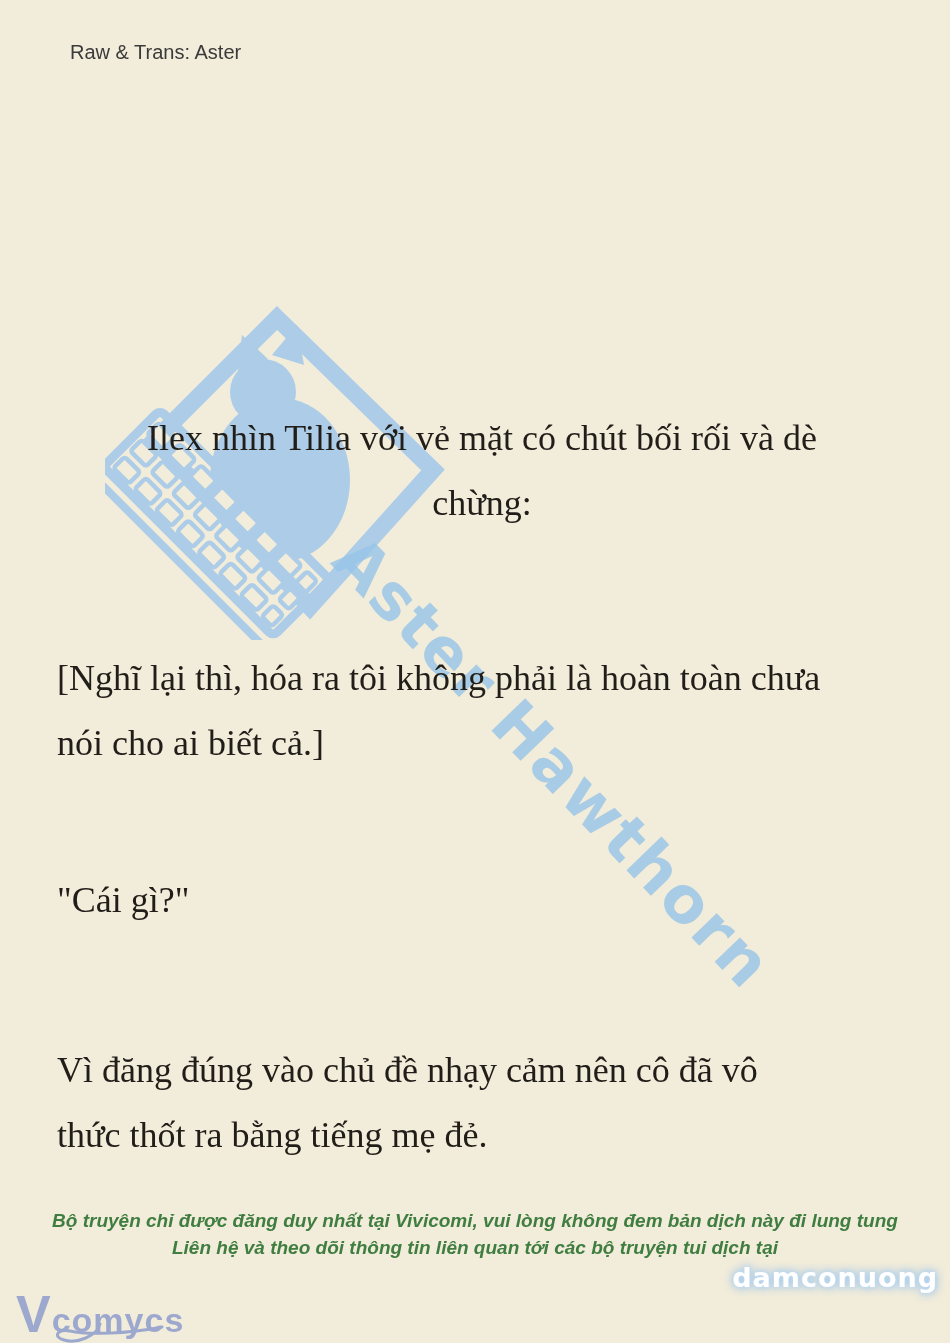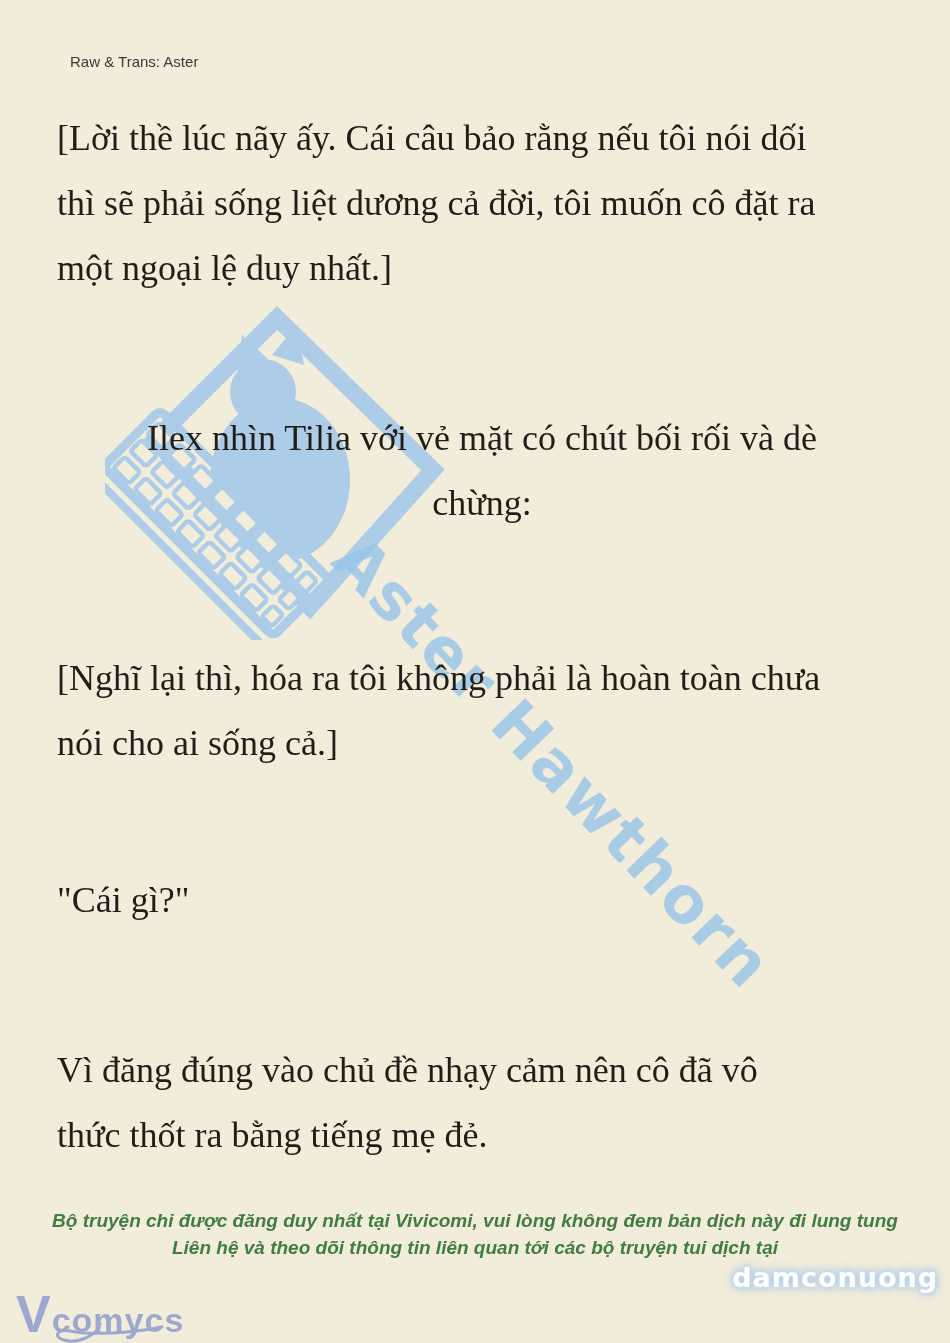--- a/index.html
+++ b/index.html
@@ -20,23 +20,23 @@
   .wm-text{
     position:absolute;left:372px;top:522px;
     transform:rotate(46deg);transform-origin:0 0;
     font-family:"DejaVu Sans", sans-serif;
     font-weight:bold;font-size:64px;letter-spacing:2px;
     color:rgba(151,196,231,0.82);
     white-space:nowrap;z-index:0;
   }
   
   .credit{
-    position:absolute;left:70px;top:53px;
+    position:absolute;left:70px;top:41px;
     font-family:"Liberation Sans", sans-serif;
-    font-size:15px;color:#3a3a3a;z-index:2;
+    font-size:20px;color:#3a3a3a;z-index:2;
   }
   .para{
     position:absolute;left:57px;width:850px;
     font-size:36px;line-height:65px;color:#211d18;
     z-index:2;
   }
   .p1{top:106px;}
   .p2{top:406px;text-align:center;}
   .p3{top:646px;}
   .p4{top:868px;}
@@ -111,34 +111,29 @@
           <rect x="188" y="58" width="22" height="16" rx="3"></rect>
           <rect x="218" y="58" width="14" height="16" rx="3"></rect>
       </g>
     </g>
   </svg>
 
   <div class="wm-text">Aster Hawthorn</div>
 
   <div class="credit">Raw &amp; Trans: Aster</div>
 
-  <div class="para p1">
-    <div>[Lời thề lúc nãy ấy. Cái câu bảo rằng nếu tôi nói dối</div>
-    <div>thì sẽ phải sống liệt dương cả đời, tôi muốn cô đặt ra</div>
-    <div>một ngoại lệ duy nhất.]</div>
-  </div>
 
   <div class="para p2">
     <div>Ilex nhìn Tilia với vẻ mặt có chút bối rối và dè</div>
     <div>chừng:</div>
   </div>
 
   <div class="para p3">
     <div>[Nghĩ lại thì, hóa ra tôi không phải là hoàn toàn chưa</div>
-    <div>nói cho ai sống cả.]</div>
+    <div>nói cho ai biết cả.]</div>
   </div>
 
   <div class="para p4">
     <div>"Cái gì?"</div>
   </div>
 
   <div class="para p5">
     <div>Vì đăng đúng vào chủ đề nhạy cảm nên cô đã vô</div>
     <div>thức thốt ra bằng tiếng mẹ đẻ.</div>
   </div>

